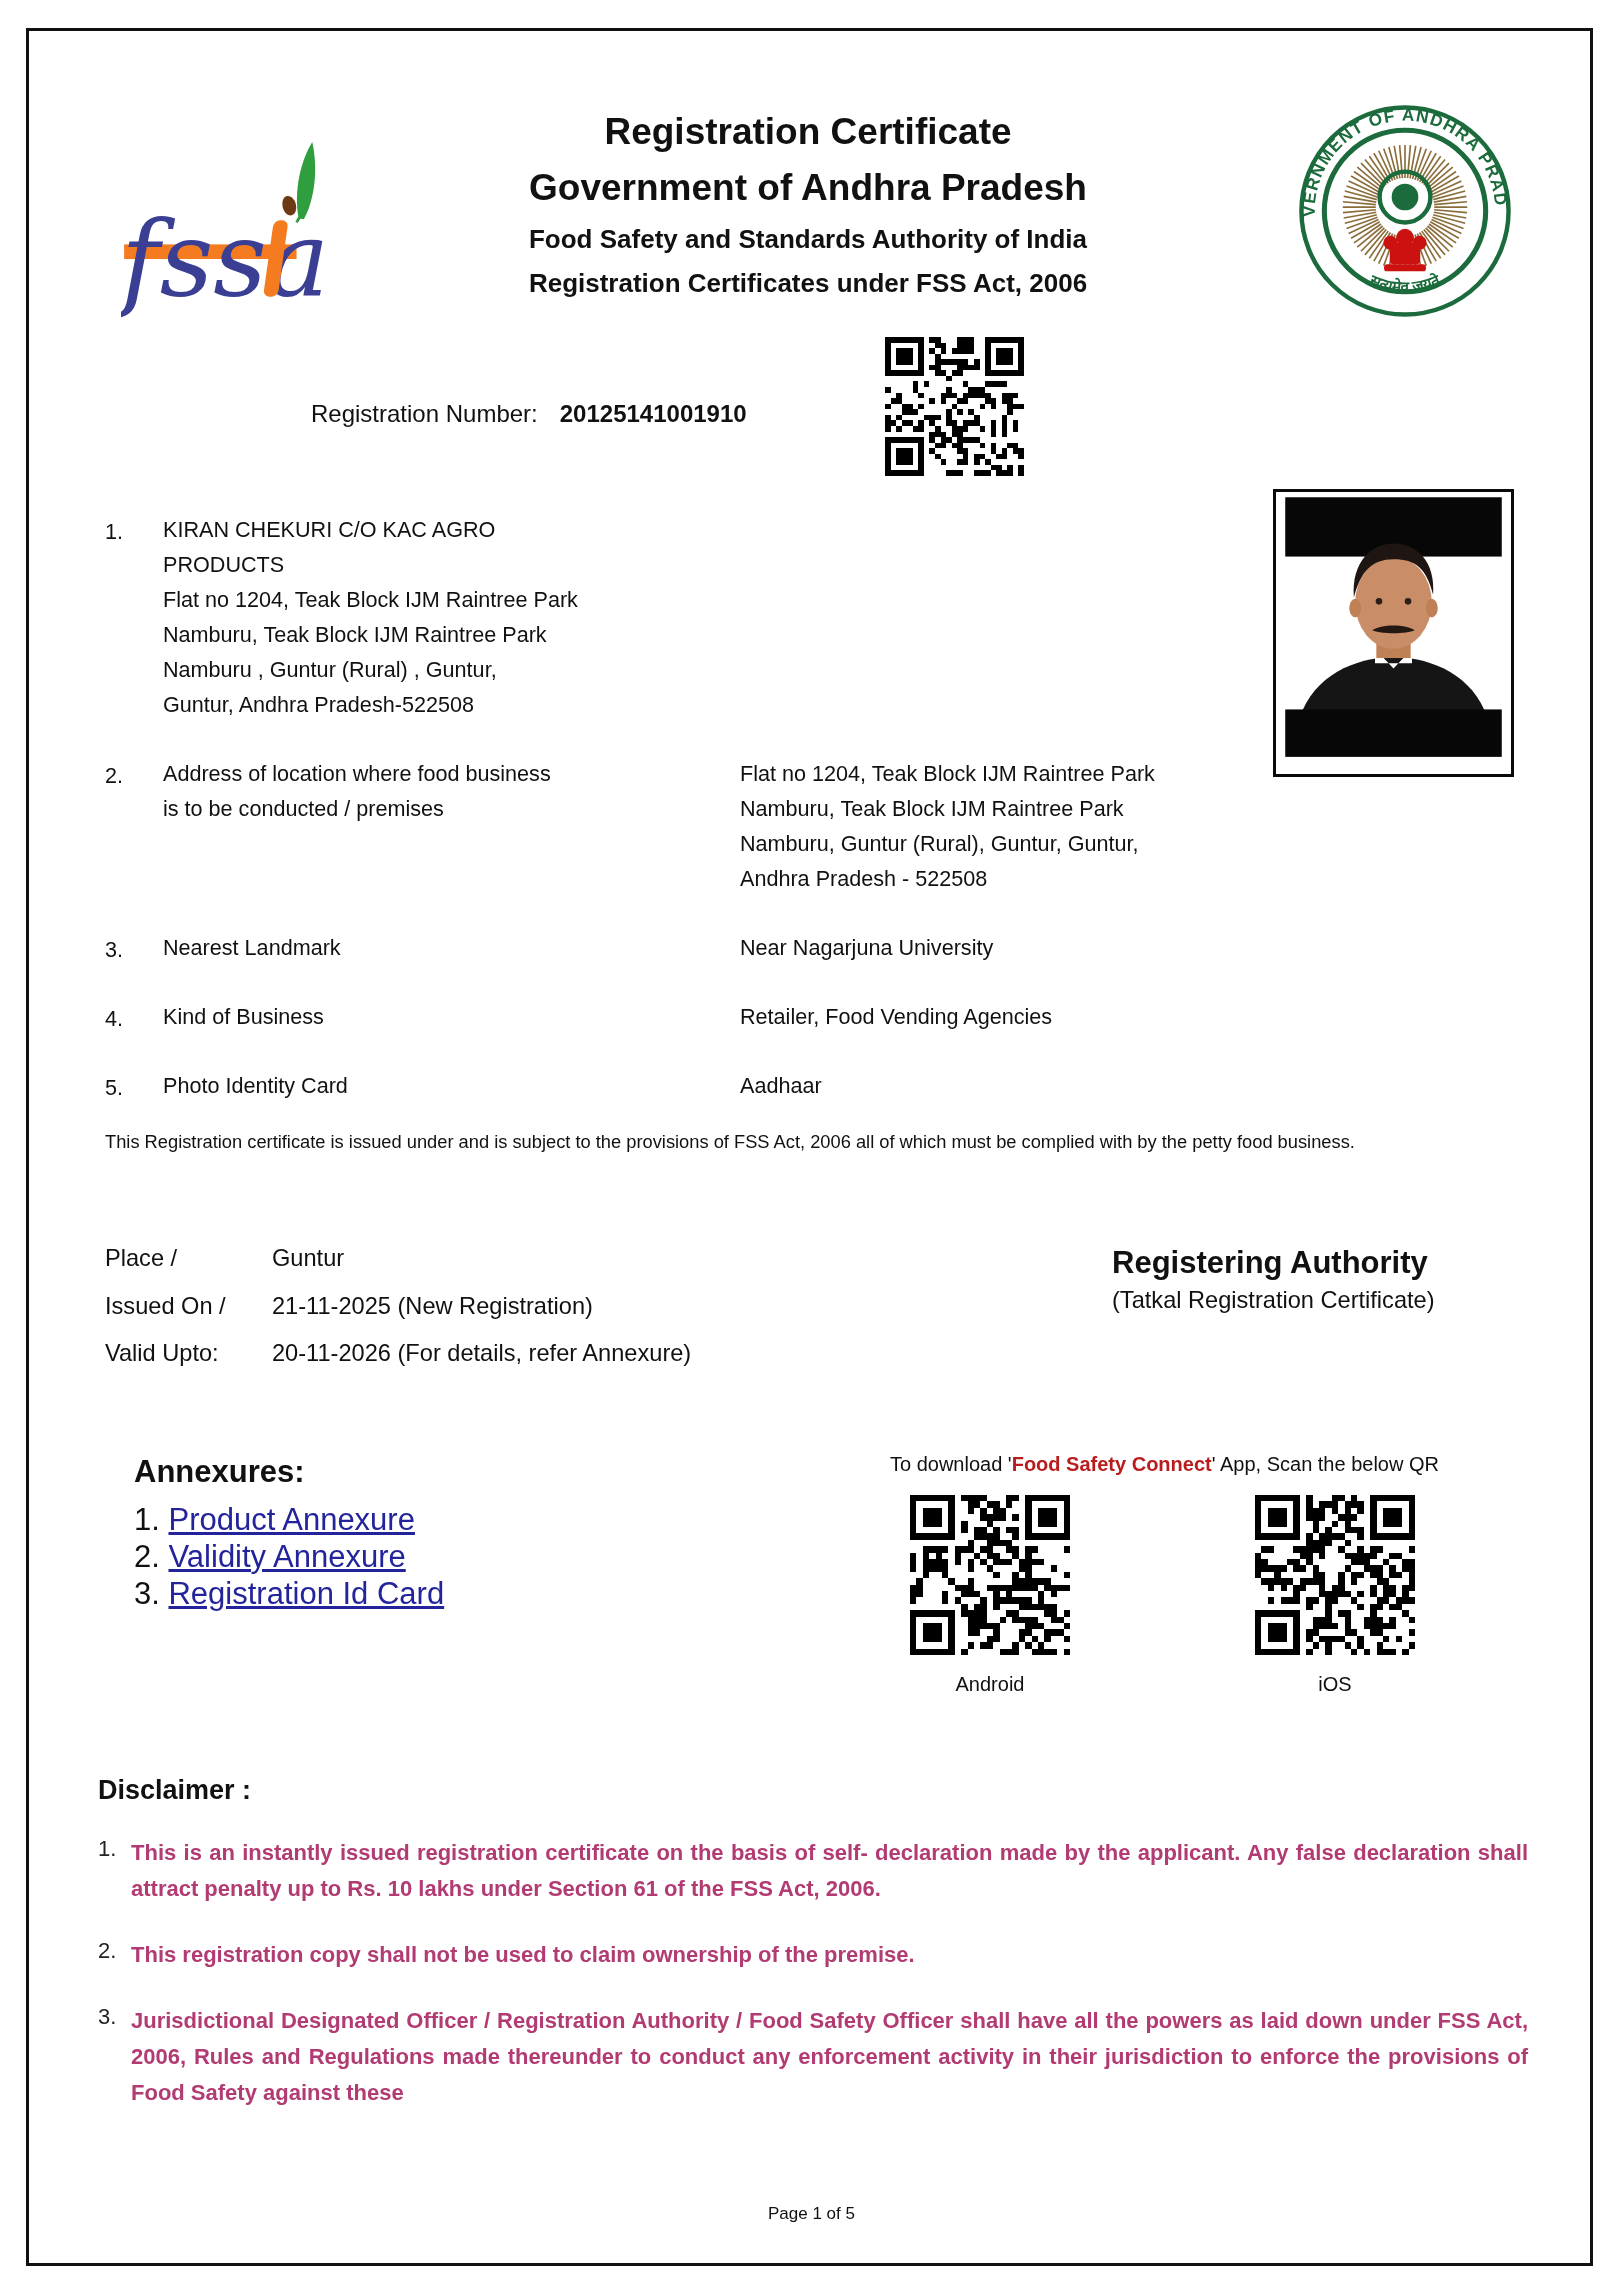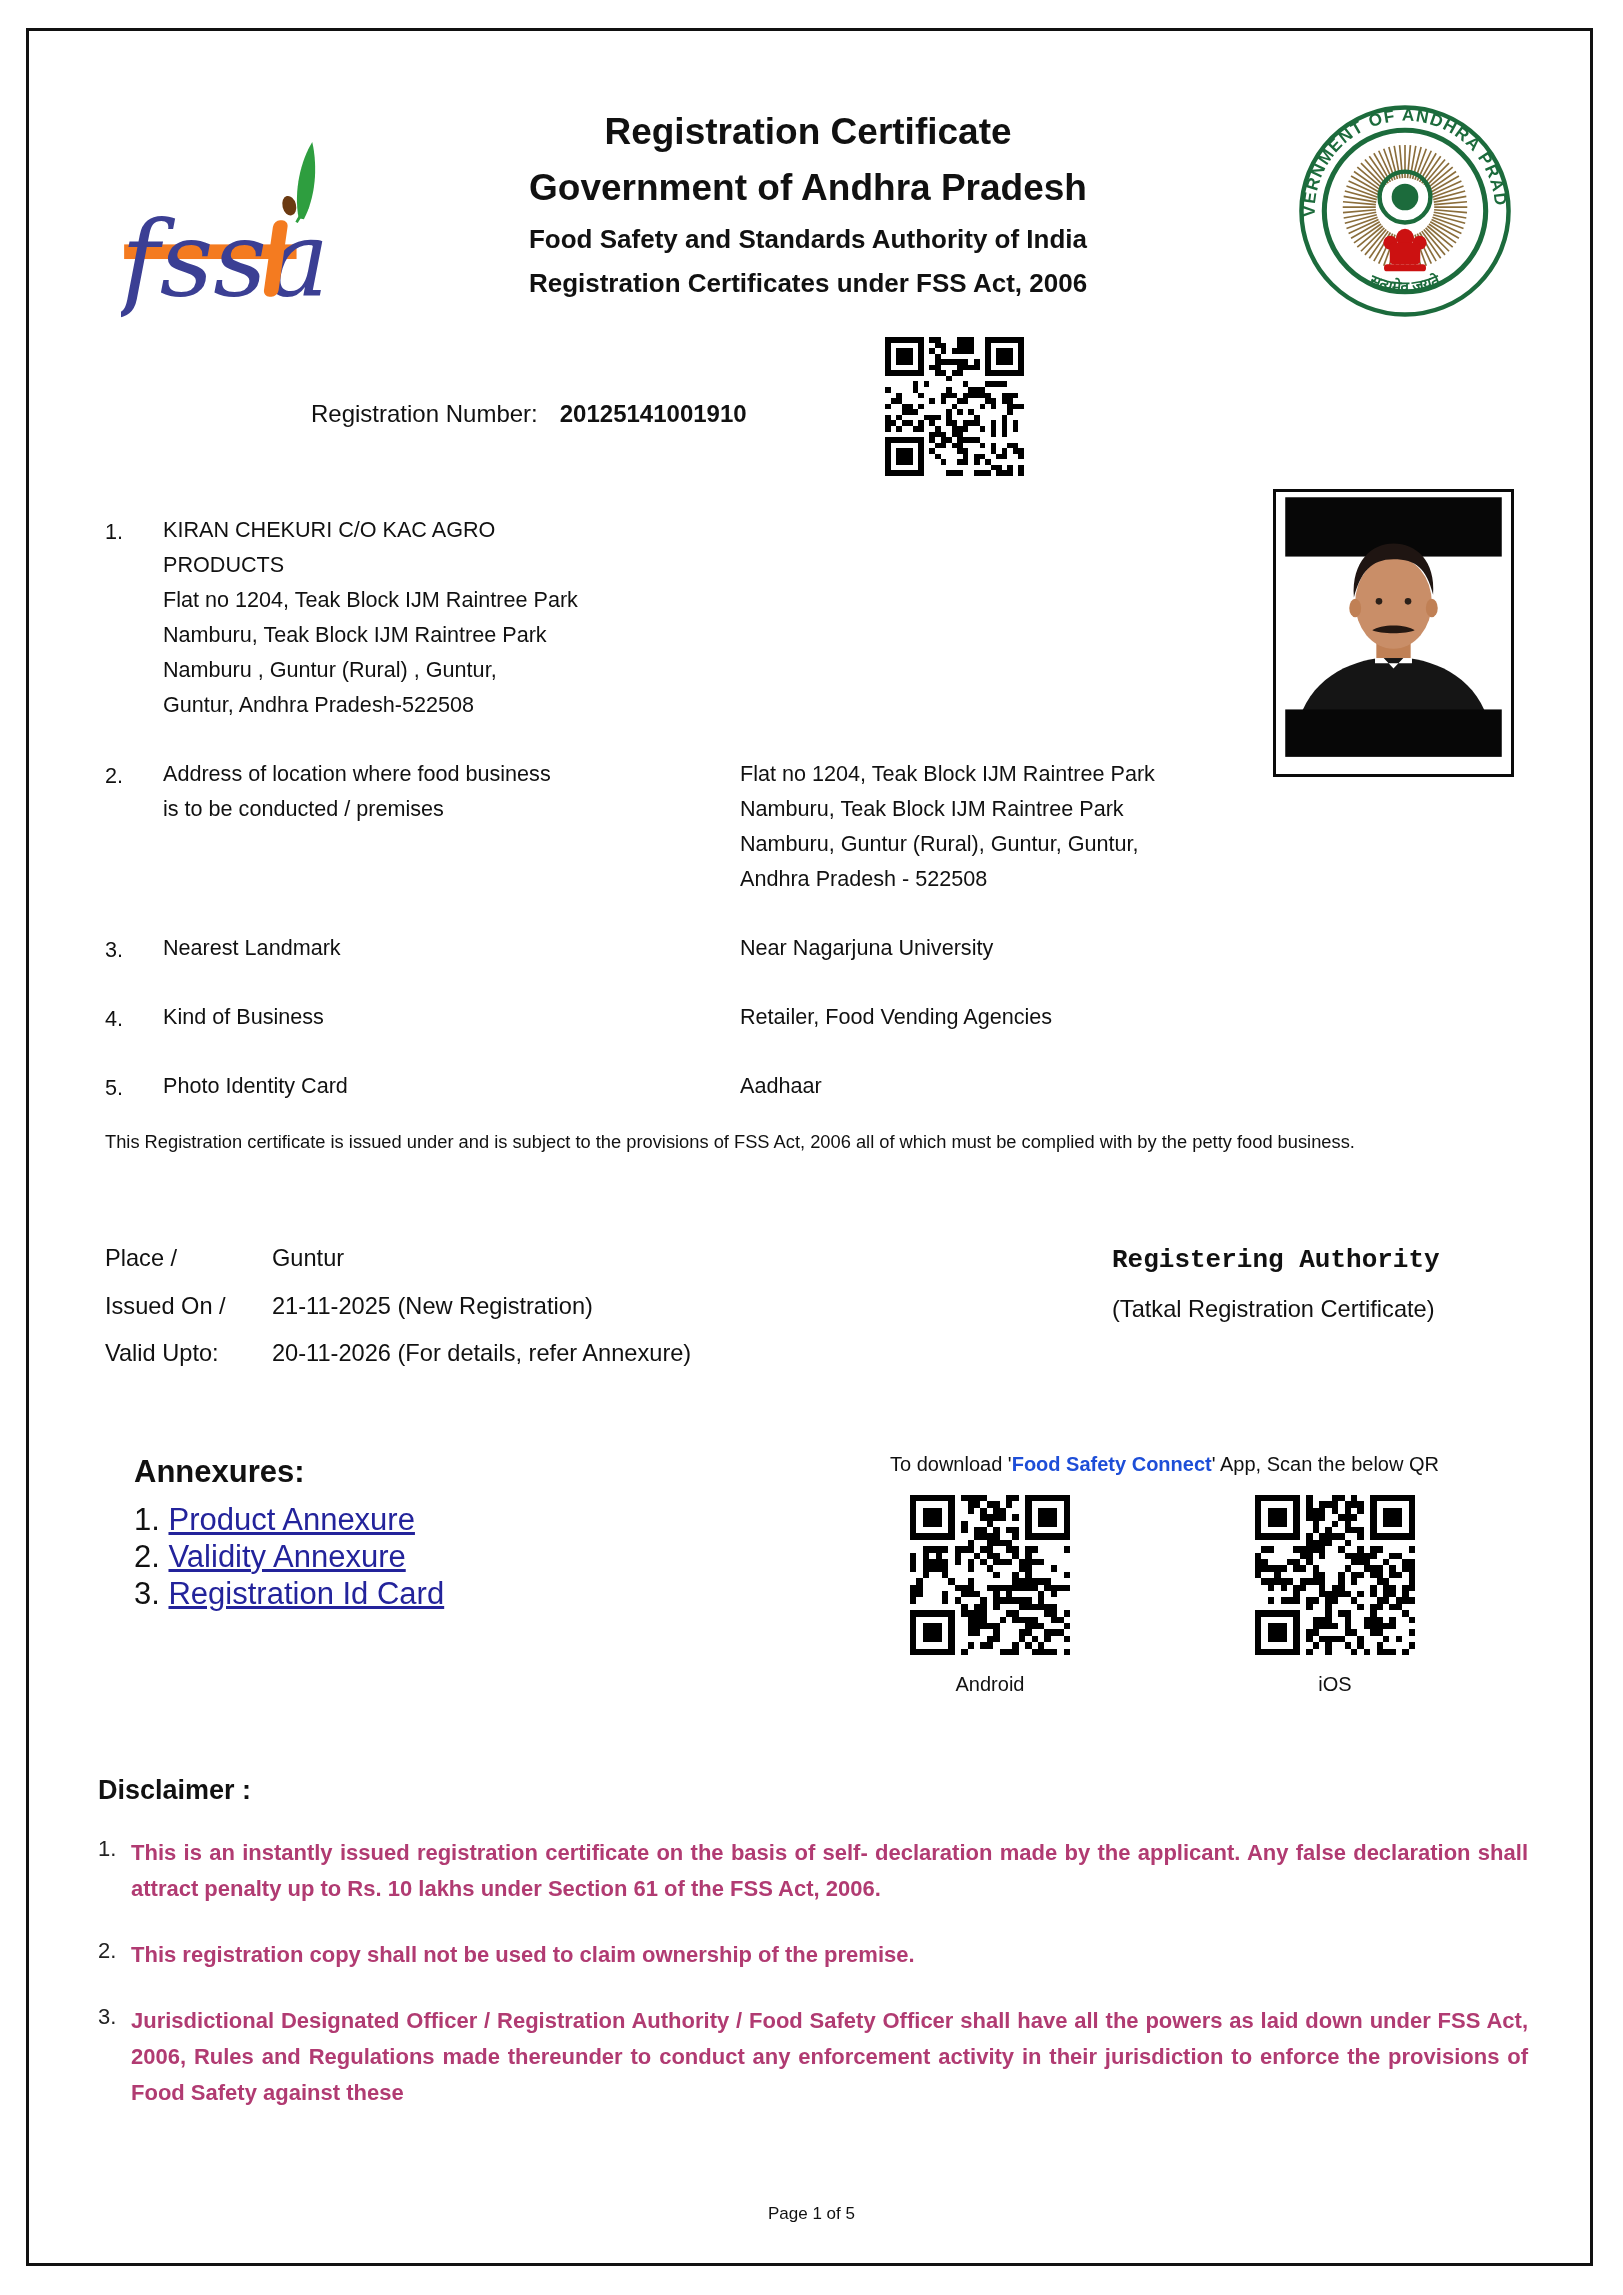--- a/index.html
+++ b/index.html
@@ -26,29 +26,29 @@
   .details{left:105px;top:512px;width:1165px;}
   .drow{display:grid;grid-template-columns:58px 577px 530px;margin-bottom:34px;}
   .dno{font-size:21.6px;padding-top:6.5px;}
   .dlabel,.dvalue{font-size:21.6px;line-height:35px;white-space:pre-line;}
   
   .fineprint{left:105px;top:1127px;width:1420px;font-size:18.3px;line-height:29px;margin:0;}
   
   .issuance{left:105px;top:1245px;font-size:23.6px;}
   .irow{display:grid;grid-template-columns:167px auto;margin-bottom:20px;line-height:27.5px;}
   .authority{left:1112px;top:1245px;font-size:23.6px;}
-  .authority .a1{font-size:26px;font-weight:bold;margin-bottom:21px;font-family:Liberation Mono, monospace;}
+  .authority .a1{font-size:31px;font-weight:bold;margin-bottom:6px;}
   
   .annexures{left:134px;top:1454px;font-size:31px;}
   .annexures .heading{font-weight:bold;margin-bottom:10.5px;}
   .annx-item{line-height:37px;}
   .link{color:#23239b;text-decoration:underline;cursor:pointer;}
   
   .dlline{left:890px;top:1453px;width:641px;font-size:20px;}
-  .appname{color:#1d4ed8;font-weight:bold;}
+  .appname{color:#b91c1c;font-weight:bold;}
   .qr-android{left:910px;top:1495px;width:160px;height:160px;}
   .qr-ios{left:1255px;top:1495px;width:160px;height:160px;}
   .qrlab{top:1673px;width:160px;text-align:center;font-size:20px;font-weight:normal;}
   .qrlab.android{left:910px;}
   .qrlab.ios{left:1255px;}
   
   .disclaimer{left:98px;top:1775px;width:1430px;}
   .disclaimer .heading{font-size:27px;font-weight:bold;margin-bottom:29px;color:#111;}
   .disc-item{display:grid;grid-template-columns:33px auto;margin-bottom:30px;}
   .disc-no{font-size:22px;color:#222;padding-top:1.3px;}

